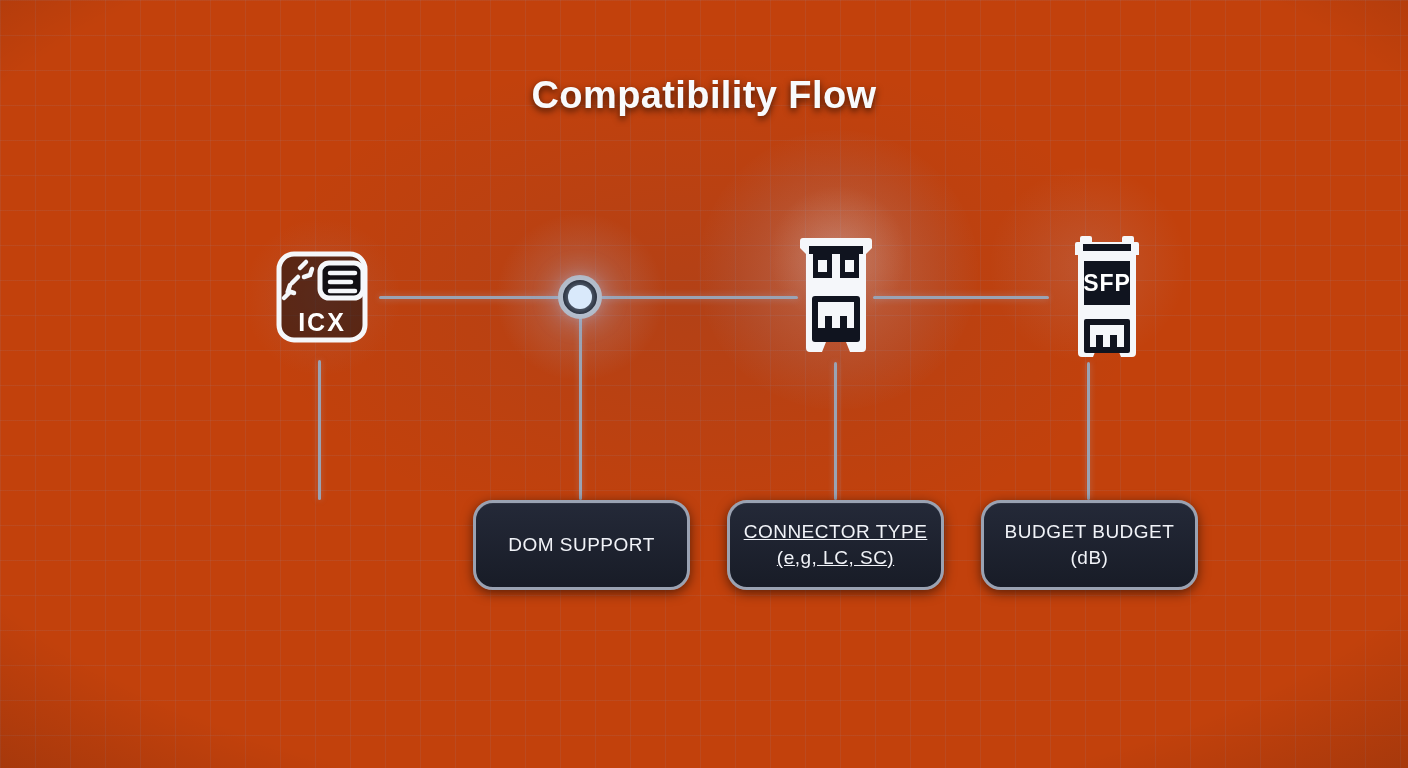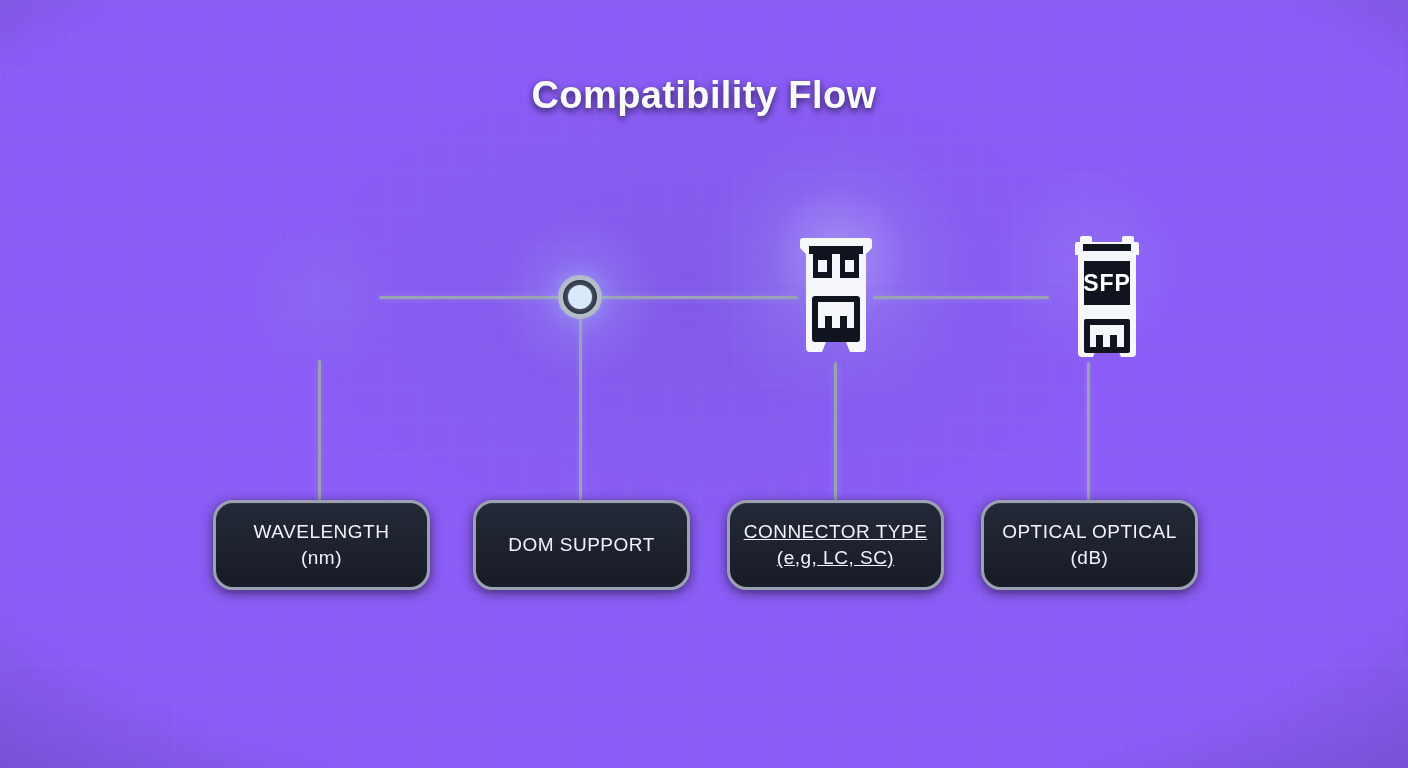--- a/index.html
+++ b/index.html
@@ -1,18 +1,18 @@
 <!DOCTYPE html>
 <html><head>
 <meta charset="utf-8">
 <style>
   html,body{margin:0;padding:0;background:#06080e;}
   .stage{
     position:relative;width:1408px;height:768px;overflow:hidden;
-    background:#8b5cf6;
+    background:#c2410c;
     font-family:"Liberation Sans",sans-serif;
   }
   .grid{
     position:absolute;inset:0;
     background-image:
       linear-gradient(rgba(140,160,200,0.10) 1px, transparent 1px),
       linear-gradient(90deg, rgba(140,160,200,0.10) 1px, transparent 1px);
     background-size:35px 35px;
   }
   .glow{position:absolute;border-radius:50%;pointer-events:none;}
@@ -79,20 +79,41 @@
 
   <div class="hline" style="left:379px;width:181px;"></div>
   <div class="hline" style="left:601px;width:197px;"></div>
   <div class="hline" style="left:873px;width:176px;"></div>
 
   <div class="vline" style="left:318px;top:360px;height:140px;"></div>
   <div class="vline" style="left:579px;top:317px;height:183px;"></div>
   <div class="vline" style="left:834px;top:362px;height:138px;"></div>
   <div class="vline" style="left:1087px;top:362px;height:138px;"></div>
 
+  <div class="icon-box" style="left:276px;top:251px;width:92px;height:92px;">
+    <svg width="92" height="92" viewBox="0 0 92 92">
+      <rect x="3" y="3" width="86" height="86" rx="15" fill="rgba(9,12,19,0.55)" stroke="#f5f7fa" stroke-width="5"></rect>
+      <g stroke="#f5f7fa" stroke-width="4.5" stroke-linecap="round" fill="none">
+        <path d="M30,11 L24,17"></path>
+        <path d="M22,26 L16,32"></path>
+        <path d="M28,26 L34,24 L36,18"></path>
+        <path d="M14,34 L12,40 L18,42"></path>
+        <path d="M8,47 L13,42"></path>
+      </g>
+      <g>
+        <rect x="44" y="12" width="43" height="35" rx="9" fill="rgba(9,12,19,0.9)" stroke="#f5f7fa" stroke-width="5"></rect>
+        <g stroke="#f5f7fa" stroke-width="4.5" stroke-linecap="round">
+          <path d="M54,22 H79"></path>
+          <path d="M54,31 H75"></path>
+          <path d="M54,40 H79"></path>
+        </g>
+      </g>
+      <text x="46" y="80" text-anchor="middle" font-size="25" font-weight="bold" letter-spacing="2" fill="#ffffff">ICX</text>
+    </svg>
+  </div>
 
   <div class="junction-outer"></div>
   <div class="junction-inner"></div>
 
   <div class="icon-box" style="left:798px;top:236px;width:76px;height:128px;">
     <svg width="76" height="128" viewBox="0 0 76 128">
       <path d="M5,2 Q2,2 2,5 V12 L12,22 H64 L74,12 V5 Q74,2 71,2 Z" fill="#f5f7fa"></path>
       <rect x="11" y="10" width="54" height="10" fill="#10141f"></rect>
       <path d="M8,18 H68 V112 Q68,116 64,116 H52 L48,106 H28 L24,116 H12 Q8,116 8,112 Z" fill="#f5f7fa"></path>
       <rect x="15" y="18" width="19" height="24" fill="#10141f"></rect>
@@ -109,30 +130,26 @@
       <path d="M4,22 V11 Q4,9 6,9 H9 V5 Q9,3 11,3 H19 Q21,3 21,5 V9 H51 V5 Q51,3 53,3 H61 Q63,3 63,5 V9 H66 Q68,9 68,11 V22 Z" fill="#f5f7fa"></path>
       <rect x="12" y="11" width="48" height="7" fill="#10141f"></rect>
       <path d="M7,22 H65 V120 Q65,124 61,124 H50 L46,114 H26 L22,124 H11 Q7,124 7,120 Z" fill="#f5f7fa"></path>
       <rect x="13" y="28" width="46" height="44" fill="#10141f"></rect>
       <text x="36" y="58" text-anchor="middle" font-size="23" font-weight="bold" letter-spacing="1" fill="#ffffff">SFP</text>
       <rect x="13" y="86" width="46" height="34" rx="2" fill="#10141f"></rect>
       <path d="M19,92 H53 V114 H46 V102 H39 V114 H32 V102 H25 V114 H19 Z" fill="#f5f7fa"></path>
     </svg>
   </div>
 
-  <div class="attr-box" style="left:213px;">
-    <span>WAVELENGTH</span>
-    <span>(nm)</span>
-  </div>
   <div class="attr-box" style="left:473px;">
     <span>DOM SUPPORT</span>
     <span></span>
   </div>
   <div class="attr-box" style="left:727px;text-decoration:underline;">
     <span>CONNECTOR TYPE</span>
     <span>(e,g, LC, SC)</span>
   </div>
   <div class="attr-box" style="left:981px;">
-    <span>OPTICAL OPTICAL</span>
+    <span>BUDGET BUDGET</span>
     <span>(dB)</span>
   </div>
 
 </div>
 
 </body></html>

